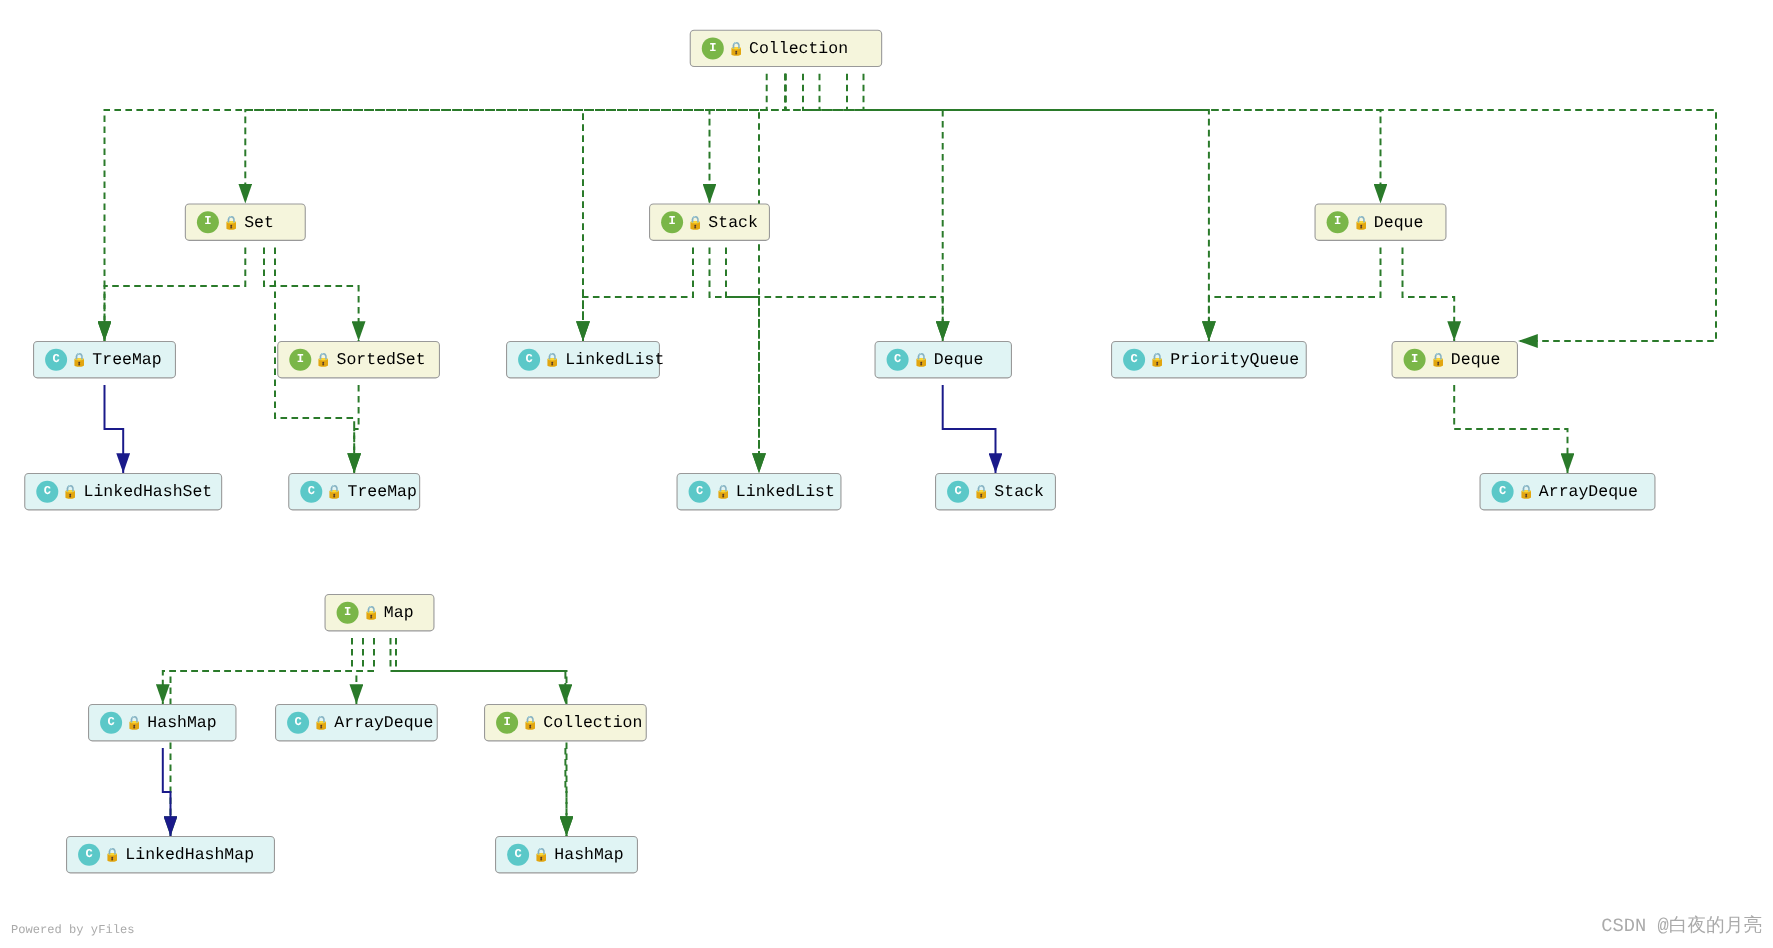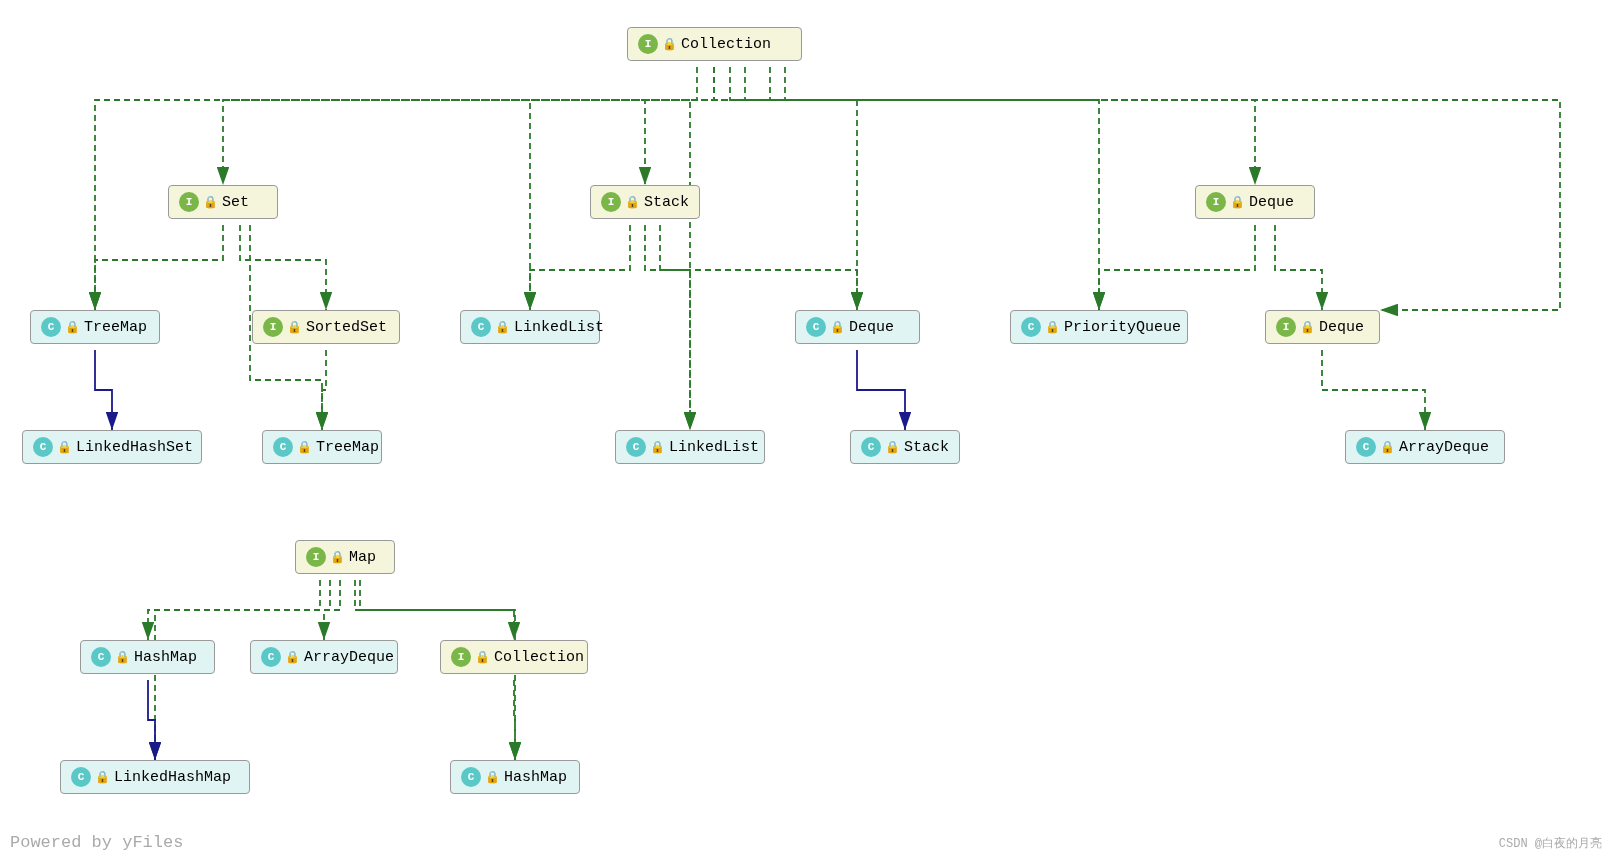--- a/index.html
+++ b/index.html
@@ -56,28 +56,28 @@
       top: 0;
       left: 0;
       width: 1612px;
       height: 862px;
       pointer-events: none;
     }
     .watermark-left {
       position: absolute;
       bottom: 10px;
       left: 10px;
-      font-size: 17px;
+      font-size: 11px;
       color: #aaa;
     }
     .watermark-right {
       position: absolute;
       bottom: 10px;
       right: 10px;
-      font-size: 12px;
+      font-size: 17px;
       color: #aaa;
     }
   </style>
 </head>
 <body>
 
 <div class="diagram-container">
   <svg class="arrows">
 
     <defs>

